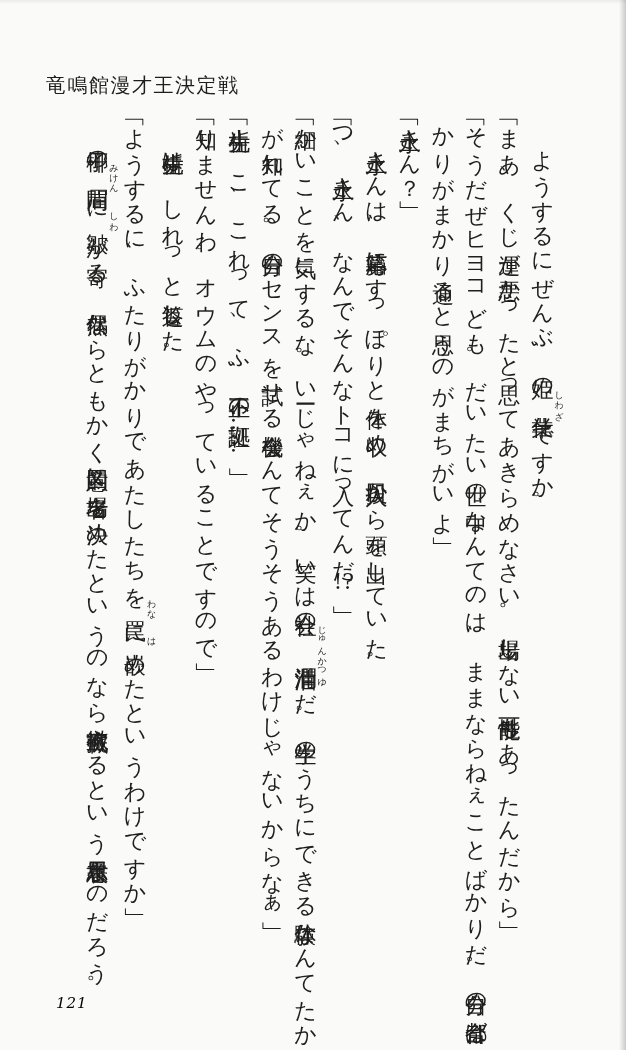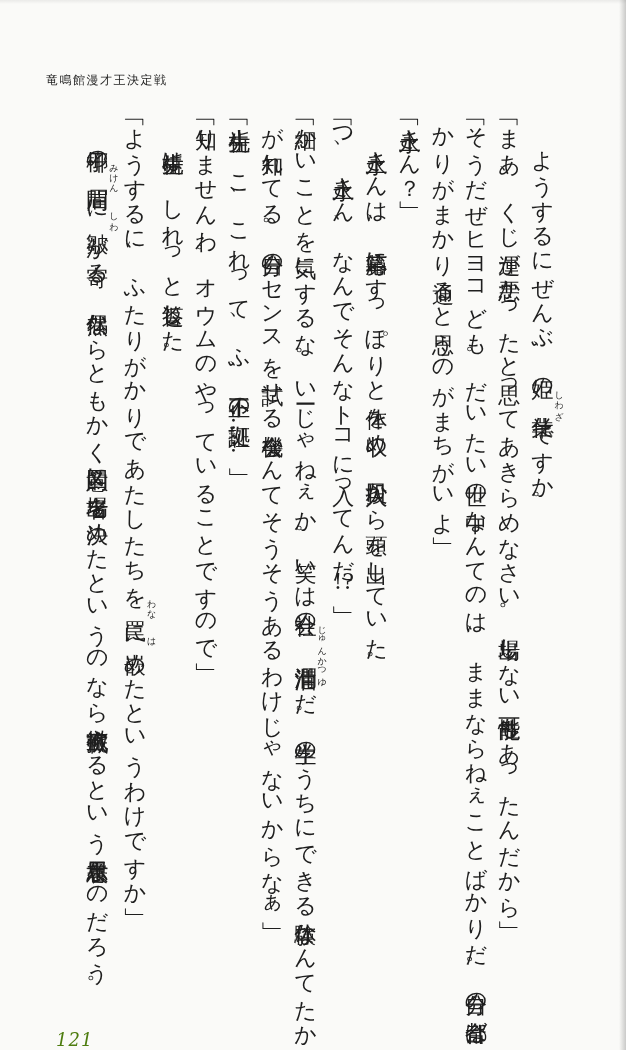--- a/index.html
+++ b/index.html
@@ -18,21 +18,21 @@
     position: relative;
     width: 626px;
     height: 1050px;
     background: var(--paper);
     overflow: hidden;
   }
   .running-head {
     position: absolute;
     top: 72px;
     left: 46px;
-    font-size: 12px;
+    font-size: 20px;
     letter-spacing: 1.5px;
     color: var(--ink);
     white-space: nowrap;
   }
   .text-body {
     position: absolute;
     top: 112px;
     right: 62px;
     height: 926px;
     width: 536px;
@@ -56,25 +56,24 @@
     color: var(--ink);
   }
   .tcu {
     text-combine-upright: all;
     -webkit-text-combine: horizontal;
   }
   .page-number {
     position: absolute;
     left: 56px;
     top: 994px;
-    font-size: 18px;
+    font-size: 15px;
     font-style: italic;
-    color: #4d7c0f;
+    color: #000000;
     letter-spacing: 1px;
-    margin-top: 35px;
   }
   .scan-edge-right {
     position: absolute;
     top: 0;
     right: 0;
     width: 7px;
     height: 100%;
     background: linear-gradient(to right, rgba(0,0,0,0), rgba(90,90,90,0.30));
   }
   .scan-edge-top {

